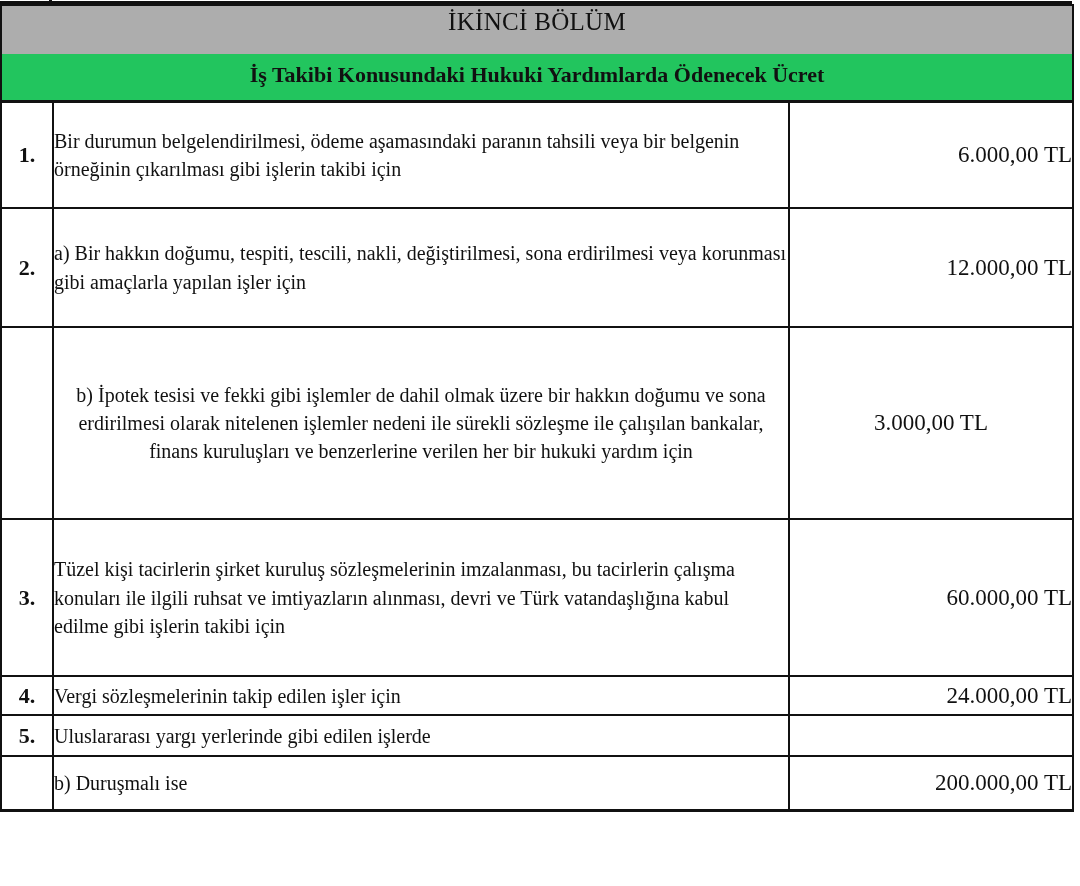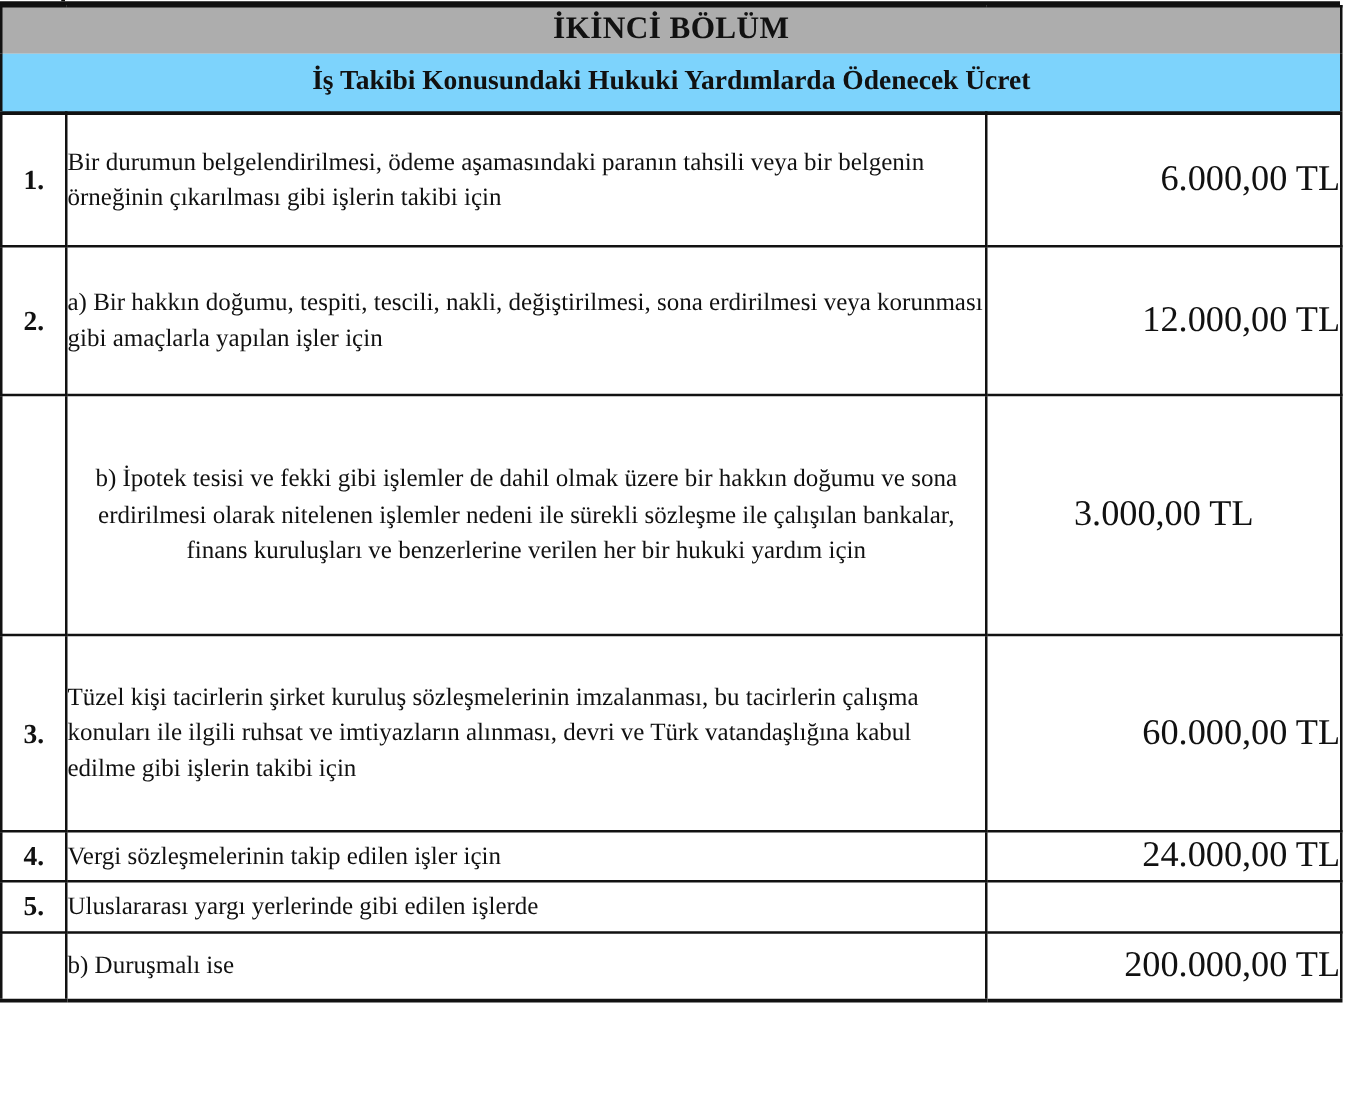--- a/index.html
+++ b/index.html
@@ -63,28 +63,28 @@
     background: #adadad;
     text-align: center;
     height: 37px;
     border-left: 2px solid #111111;
     border-right: 2px solid #111111;
     border-top: 2px solid #111111;
     border-bottom: none;
   }
   .band-title .band-text {
     font-size: 25px;
-    font-weight: bold;
+    font-weight: normal;
     letter-spacing: 0.3px;
     line-height: 1.05;
-    padding: 3px 0 5px 0;
+    padding: 3px 0 19px 0;
   }
 
   .band-sub td {
-    background: #7dd3fc;
+    background: #22c55e;
     text-align: center;
     height: 46px;
     border-left: 2px solid #111111;
     border-right: 2px solid #111111;
     border-top: none;
     border-bottom: 3px solid #111111;
   }
   .band-sub .band-text {
     font-size: 22px;
     font-weight: bold;
@@ -102,21 +102,21 @@
   }
   .desc-cell {
     text-align: left;
     font-size: 20px;
     line-height: 1.42;
     padding: 6px 10px 6px 11px;
     vertical-align: middle;
   }
   .price-cell {
     text-align: right;
-    font-size: 29px;
+    font-size: 23px;
     line-height: 1.3;
     padding: 6px 13px 6px 6px;
     vertical-align: middle;
     white-space: nowrap;
   }
 
   
   tr.r-h104 td { height: 104px; }
   tr.r-h117 td { height: 117px; }
   tr.r-h190 td { height: 190px; text-align: center; }

